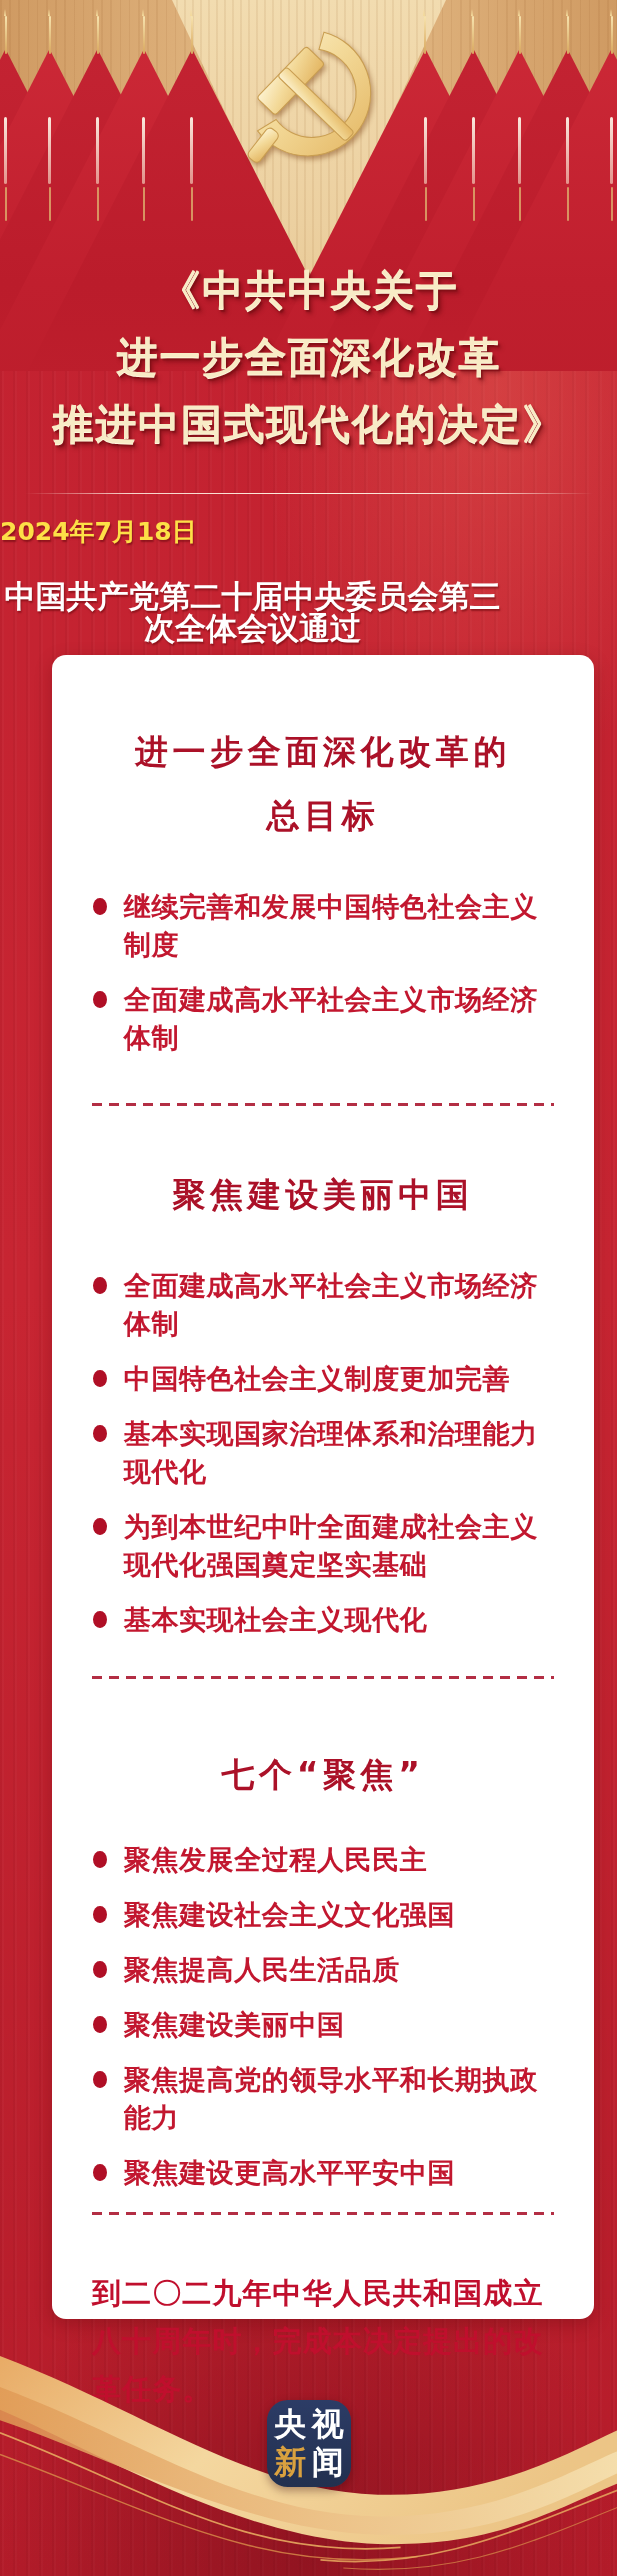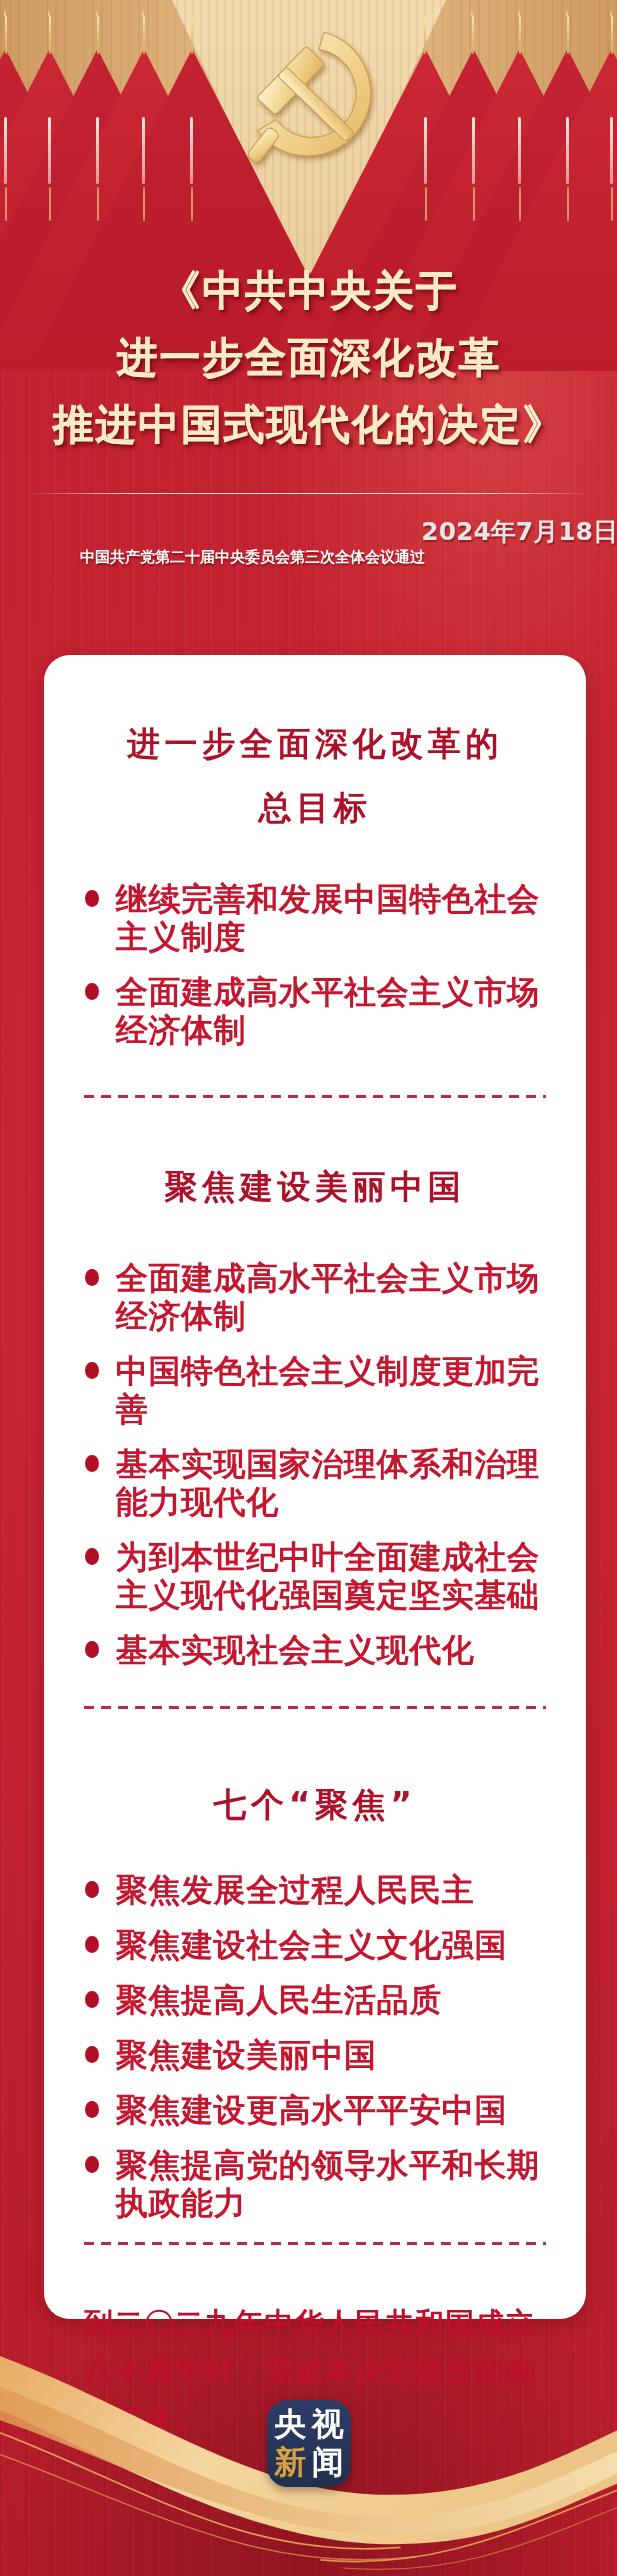--- a/index.html
+++ b/index.html
@@ -48,45 +48,45 @@
     filter:drop-shadow(2.3px 3.4px 2.9px rgba(120,60,15,.45));}
   
   .title{position:absolute;top:257px;left:0;width:618px;z-index:2;text-align:center;}
   .title-line{
     font-size:41px;font-weight:900;line-height:67px;letter-spacing:1.7px;
     color:#f8ebc6;
     text-shadow:0 1.1px 0 #fff7dd, 1.7px 2.9px 1.7px rgba(110,10,15,.65), 3.4px 4.6px 4.6px rgba(90,5,10,.4);
   }
   .rule{position:absolute;top:493px;left:4%;width:92%;height:1.1px;z-index:2;
     background:linear-gradient(90deg,rgba(255,235,220,0),rgba(255,240,228,.85) 18%,#ffeede 50%,rgba(255,240,228,.85) 82%,rgba(255,235,220,0));}
-  .dateline{position:absolute;top:515px;left:0;width:618px;text-align:right;z-index:2;
-    color:#e5e5e5;font-size:25px;font-weight:800;line-height:33px;
+  .dateline{position:absolute;top:515px;left:0;width:618px;text-align:left;z-index:2;
+    color:#fde047;font-size:25px;font-weight:800;line-height:33px;
     text-shadow:1.1px 1.7px 1.7px rgba(110,10,15,.6);}
-  .meetingline{position:absolute;top:541px;left:0;width:505px;text-align:center;z-index:2;
-    color:#ffffff;font-size:15px;font-weight:800;line-height:32px;
+  .meetingline{position:absolute;top:580px;left:0;width:505px;text-align:center;z-index:2;
+    color:#ffffff;font-size:31px;font-weight:800;line-height:32px;
     text-shadow:1.1px 1.7px 1.7px rgba(110,10,15,.6);}
   
   .card{
-    position:absolute;top:655px;left:44px;width:542px;height:1664px;z-index:2;
-    background:#ffffff;border-radius:26px;
+    position:absolute;top:655px;left:52px;width:542px;height:1664px;z-index:2;
+    background:#ffffff;border-radius:14px;
     box-shadow:0 5.7px 17px rgba(90,5,10,.30);
-    box-sizing:border-box;padding:4px 40px;
+    box-sizing:border-box;padding:12px 40px;
   }
   .sec-heading{text-align:center;color:#ab1128;font-weight:900;font-size:33px;
     line-height:64px;letter-spacing:4.6px;}
   .sec-heading .hline{display:block;}
   .h1m{margin-top:53px;}
   .bullets{list-style:none;margin:0;padding:0;}
   .bullets.m1{margin-top:40px;}
   .bullets.m2{margin-top:40px;}
   .bullets.m3{margin-top:34px;}
   .bullet{display:flex;align-items:flex-start;margin-bottom:17px;}
   .dot{flex:0 0 auto;width:13.7px;height:17px;border-radius:50%;background:#b00f26;
     margin:10.3px 17px 0 1.1px;}
-  .btext{color:#c2172f;font-weight:700;font-size:32px;line-height:38px;letter-spacing:0.6px;}
+  .btext{color:#c2172f;font-weight:700;font-size:27px;line-height:38px;letter-spacing:0.6px;}
   .dashed{height:2.9px;width:100%;border:none;margin:0;
     background:repeating-linear-gradient(90deg,#b32e44 0 9.7px,transparent 9.7px 17px);}
   .d1{margin-top:46px;}
   .d2{margin-top:37px;}
   .d3{margin-top:20.6px;}
   .h2m{margin-top:57px;}
   .h3m{margin-top:64px;}
   .conclusion{margin-top:54px;color:#c00f2d;font-weight:900;font-size:29px;
     line-height:48px;letter-spacing:1.1px;}
   
@@ -228,25 +228,25 @@
       <li class="bullet">
         <span class="dot"></span>
         <span class="btext">聚焦提高人民生活品质</span>
       </li>
       <li class="bullet">
         <span class="dot"></span>
         <span class="btext">聚焦建设美丽中国</span>
       </li>
       <li class="bullet">
         <span class="dot"></span>
+        <span class="btext">聚焦提高党的领导水平和长期执政能力</span>
+      </li>
+      <li class="bullet">
+        <span class="dot"></span>
         <span class="btext">聚焦建设更高水平平安中国</span>
-      </li>
-      <li class="bullet">
-        <span class="dot"></span>
-        <span class="btext">聚焦提高党的领导水平和长期执政能力</span>
       </li>
     </ul>
     <div class="dashed d3"></div>
     <div class="conclusion">到二〇二九年中华人民共和国成立八十周年时，完成本决定提出的改革任务。</div>
   </div>
 
 <svg class="ribbons" viewBox="0 0 1080 480" preserveAspectRatio="none">
   <defs>
     <linearGradient id="rib1" x1="0" y1="0" x2="1" y2="0.3">
       <stop offset="0" stop-color="#e8ab66"></stop>

